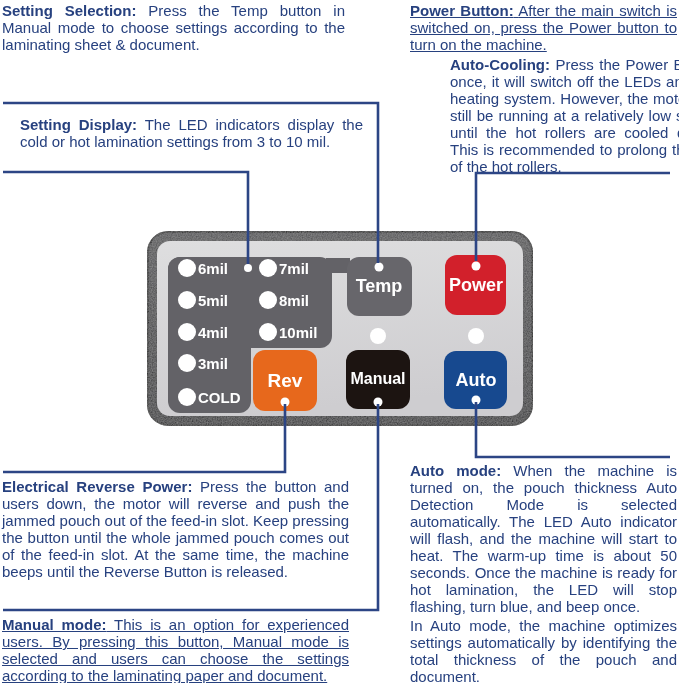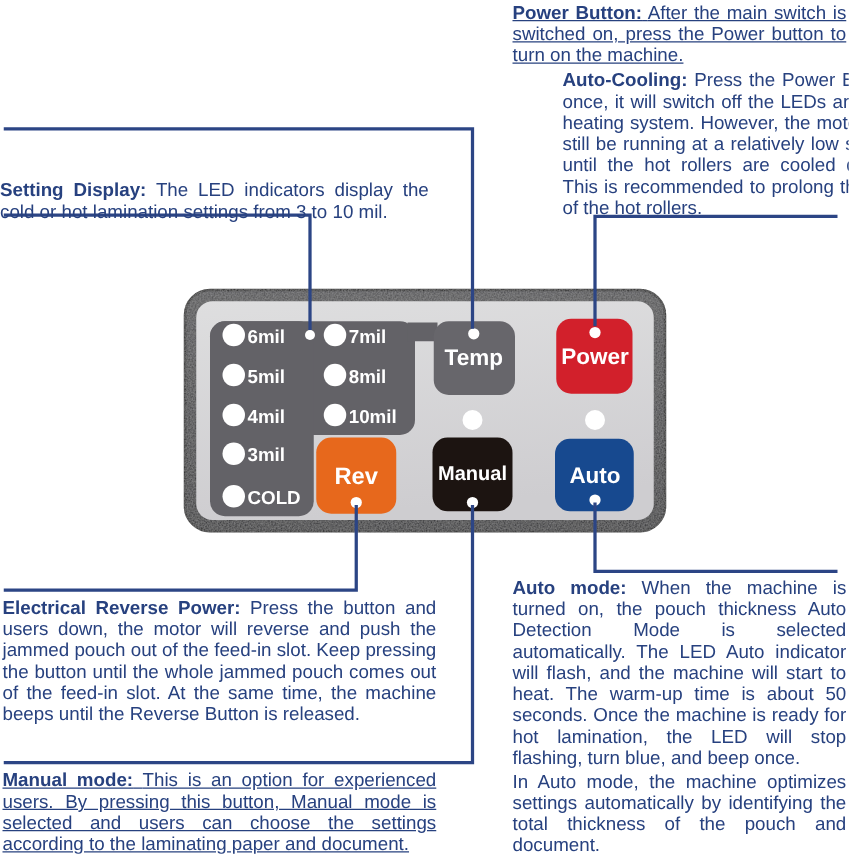--- a/index.html
+++ b/index.html
@@ -109,23 +109,24 @@
     <polyline points="3,103 378,103 378,263"></polyline>
     <polyline points="3,172 248,172 248,264"></polyline>
     <polyline points="670,173 476,173 476,261"></polyline>
     <polyline points="285,404 285,472 3,472"></polyline>
     <polyline points="378,404 378,610 3,610"></polyline>
     <polyline points="476,402 476,457 670,457"></polyline>
   </g>
 </svg>
 
 <div class="callout" style="left:2px;top:2px;width:343px;">
+  <p><span class="hd">Setting Selection:</span> <span>Press the Temp button in Manual mode to choose settings according to the laminating sheet &amp; document.</span></p>
 </div>
 
-<div class="callout" style="left:0;top:116px;width:343px;margin-top:28px;">
+<div class="callout" style="left:20px;top:116px;width:343px;">
   <p><span class="hd">Setting Display:</span> <span>The LED indicators display the cold or hot lamination settings from 3 to 10 mil.</span></p>
 </div>
 
 <div class="callout" style="left:410px;top:2px;width:267px;text-decoration:underline;">
   <p><span class="hd">Power Button:</span> <span>After the main switch is switched on, press the Power button to turn on the machine.</span></p>
 </div>
 
 <div class="callout" style="left:410px;top:56px;width:267px;margin-left:40px;">
   <p><span class="hd">Auto-Cooling:</span> <span>Press the Power Button once, it will switch off the LEDs and the heating system. However, the motor will still be running at a relatively low speed until the hot rollers are cooled down. This is recommended to prolong the life of the hot rollers.</span></p>
 </div>

